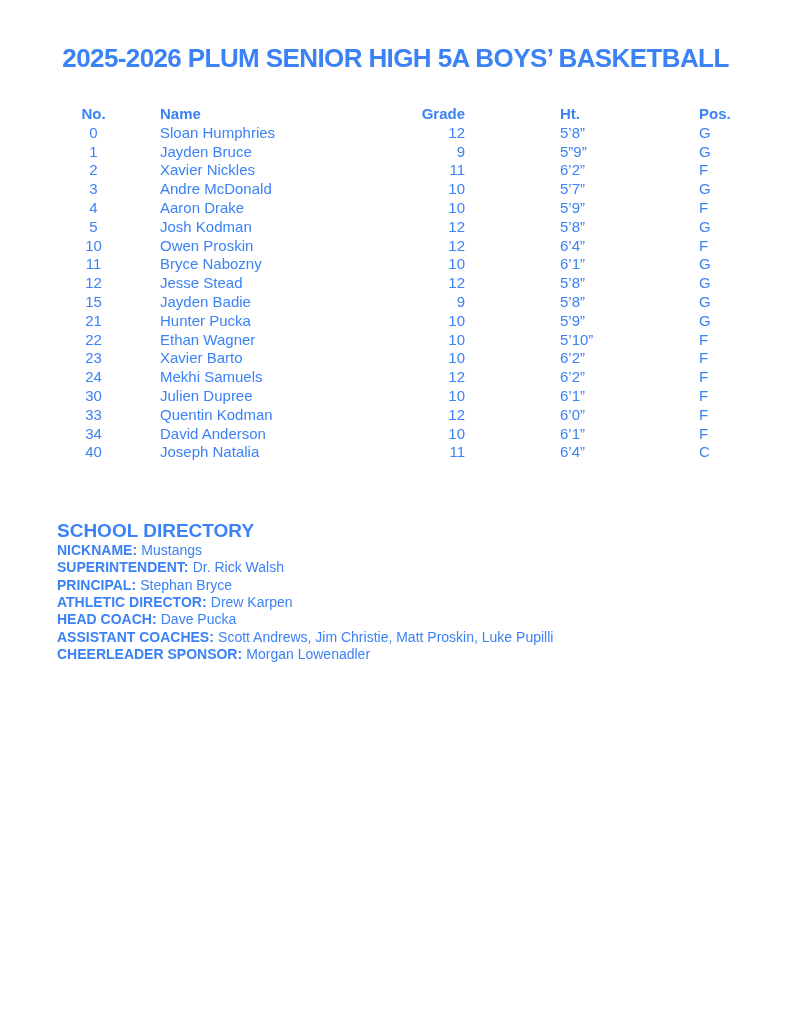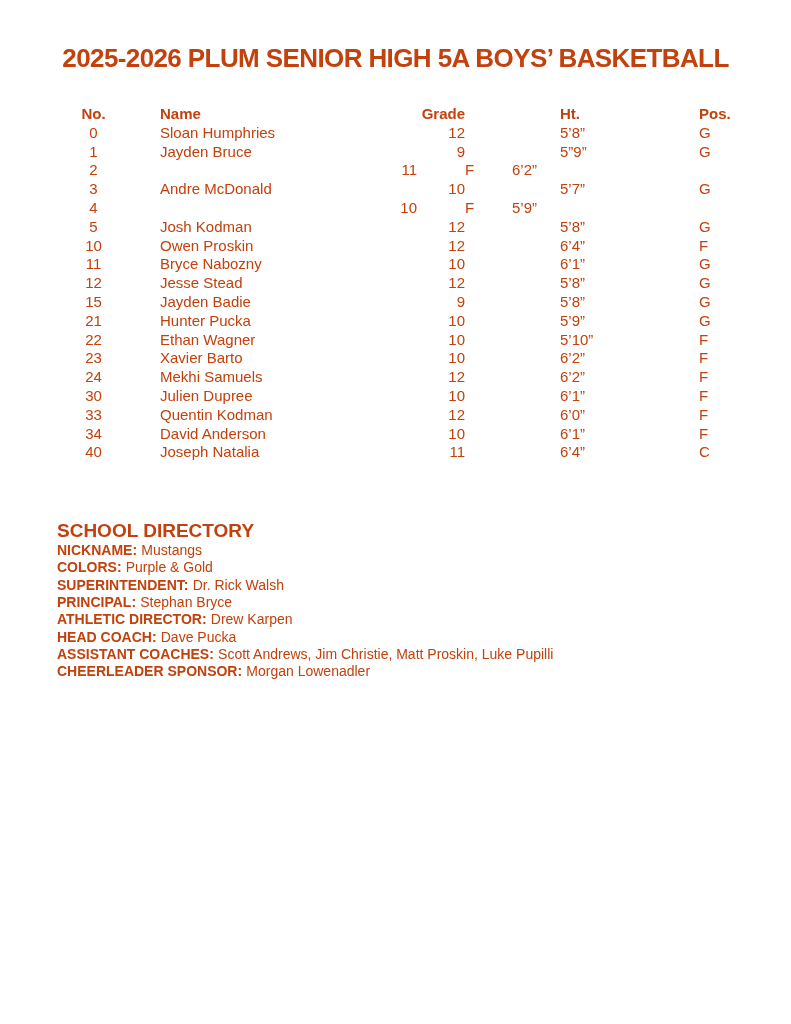--- a/index.html
+++ b/index.html
@@ -5,21 +5,21 @@
   html, body {
     margin: 0;
     padding: 0;
     background: #ffffff;
   }
   .page {
     position: relative;
     width: 791px;
     height: 1024px;
     background: #ffffff;
-    color: #c2410c;
+    color: #3b82f6;
     font-family: "Liberation Sans", sans-serif;
     overflow: hidden;
   }
   .title {
     margin: 0;
     padding-top: 45px;
     text-align: center;
     font-size: 26px;
     line-height: 27px;
     font-weight: 700;
@@ -83,33 +83,35 @@
         </div>
         <div class="row">
           <span class="c-no">1</span>
           <span class="c-name">Jayden Bruce</span>
           <span class="c-grade">9</span>
           <span class="c-ht">5”9”</span>
           <span class="c-pos">G</span>
         </div>
         <div class="row">
           <span class="c-no">2</span>
+          <span class="c-name">Xavier Nickles</span>
           <span class="c-grade">11</span>
           <span class="c-ht">6’2”</span>
           <span class="c-pos">F</span>
         </div>
         <div class="row">
           <span class="c-no">3</span>
           <span class="c-name">Andre McDonald</span>
           <span class="c-grade">10</span>
           <span class="c-ht">5’7”</span>
           <span class="c-pos">G</span>
         </div>
         <div class="row">
           <span class="c-no">4</span>
+          <span class="c-name">Aaron Drake</span>
           <span class="c-grade">10</span>
           <span class="c-ht">5’9”</span>
           <span class="c-pos">F</span>
         </div>
         <div class="row">
           <span class="c-no">5</span>
           <span class="c-name">Josh Kodman</span>
           <span class="c-grade">12</span>
           <span class="c-ht">5’8”</span>
           <span class="c-pos">G</span>
@@ -198,21 +200,20 @@
           <span class="c-ht">6’4”</span>
           <span class="c-pos">C</span>
         </div>
       </div>
   </div>
 
   <div class="directory">
     <h2 class="dir-heading">SCHOOL DIRECTORY</h2>
     <div>
         <div class="dir-line"><span class="dir-label">NICKNAME:</span><span class="dir-value">Mustangs</span></div>
-        <div class="dir-line"><span class="dir-label">COLORS:</span><span class="dir-value">Purple &amp; Gold</span></div>
         <div class="dir-line"><span class="dir-label">SUPERINTENDENT:</span><span class="dir-value">Dr. Rick Walsh</span></div>
         <div class="dir-line"><span class="dir-label">PRINCIPAL:</span><span class="dir-value">Stephan Bryce</span></div>
         <div class="dir-line"><span class="dir-label">ATHLETIC DIRECTOR:</span><span class="dir-value">Drew Karpen</span></div>
         <div class="dir-line"><span class="dir-label">HEAD COACH:</span><span class="dir-value">Dave Pucka</span></div>
         <div class="dir-line"><span class="dir-label">ASSISTANT COACHES:</span><span class="dir-value">Scott Andrews, Jim Christie, Matt Proskin, Luke Pupilli</span></div>
         <div class="dir-line"><span class="dir-label">CHEERLEADER SPONSOR:</span><span class="dir-value">Morgan Lowenadler</span></div>
       </div>
   </div>
 
 </div>

